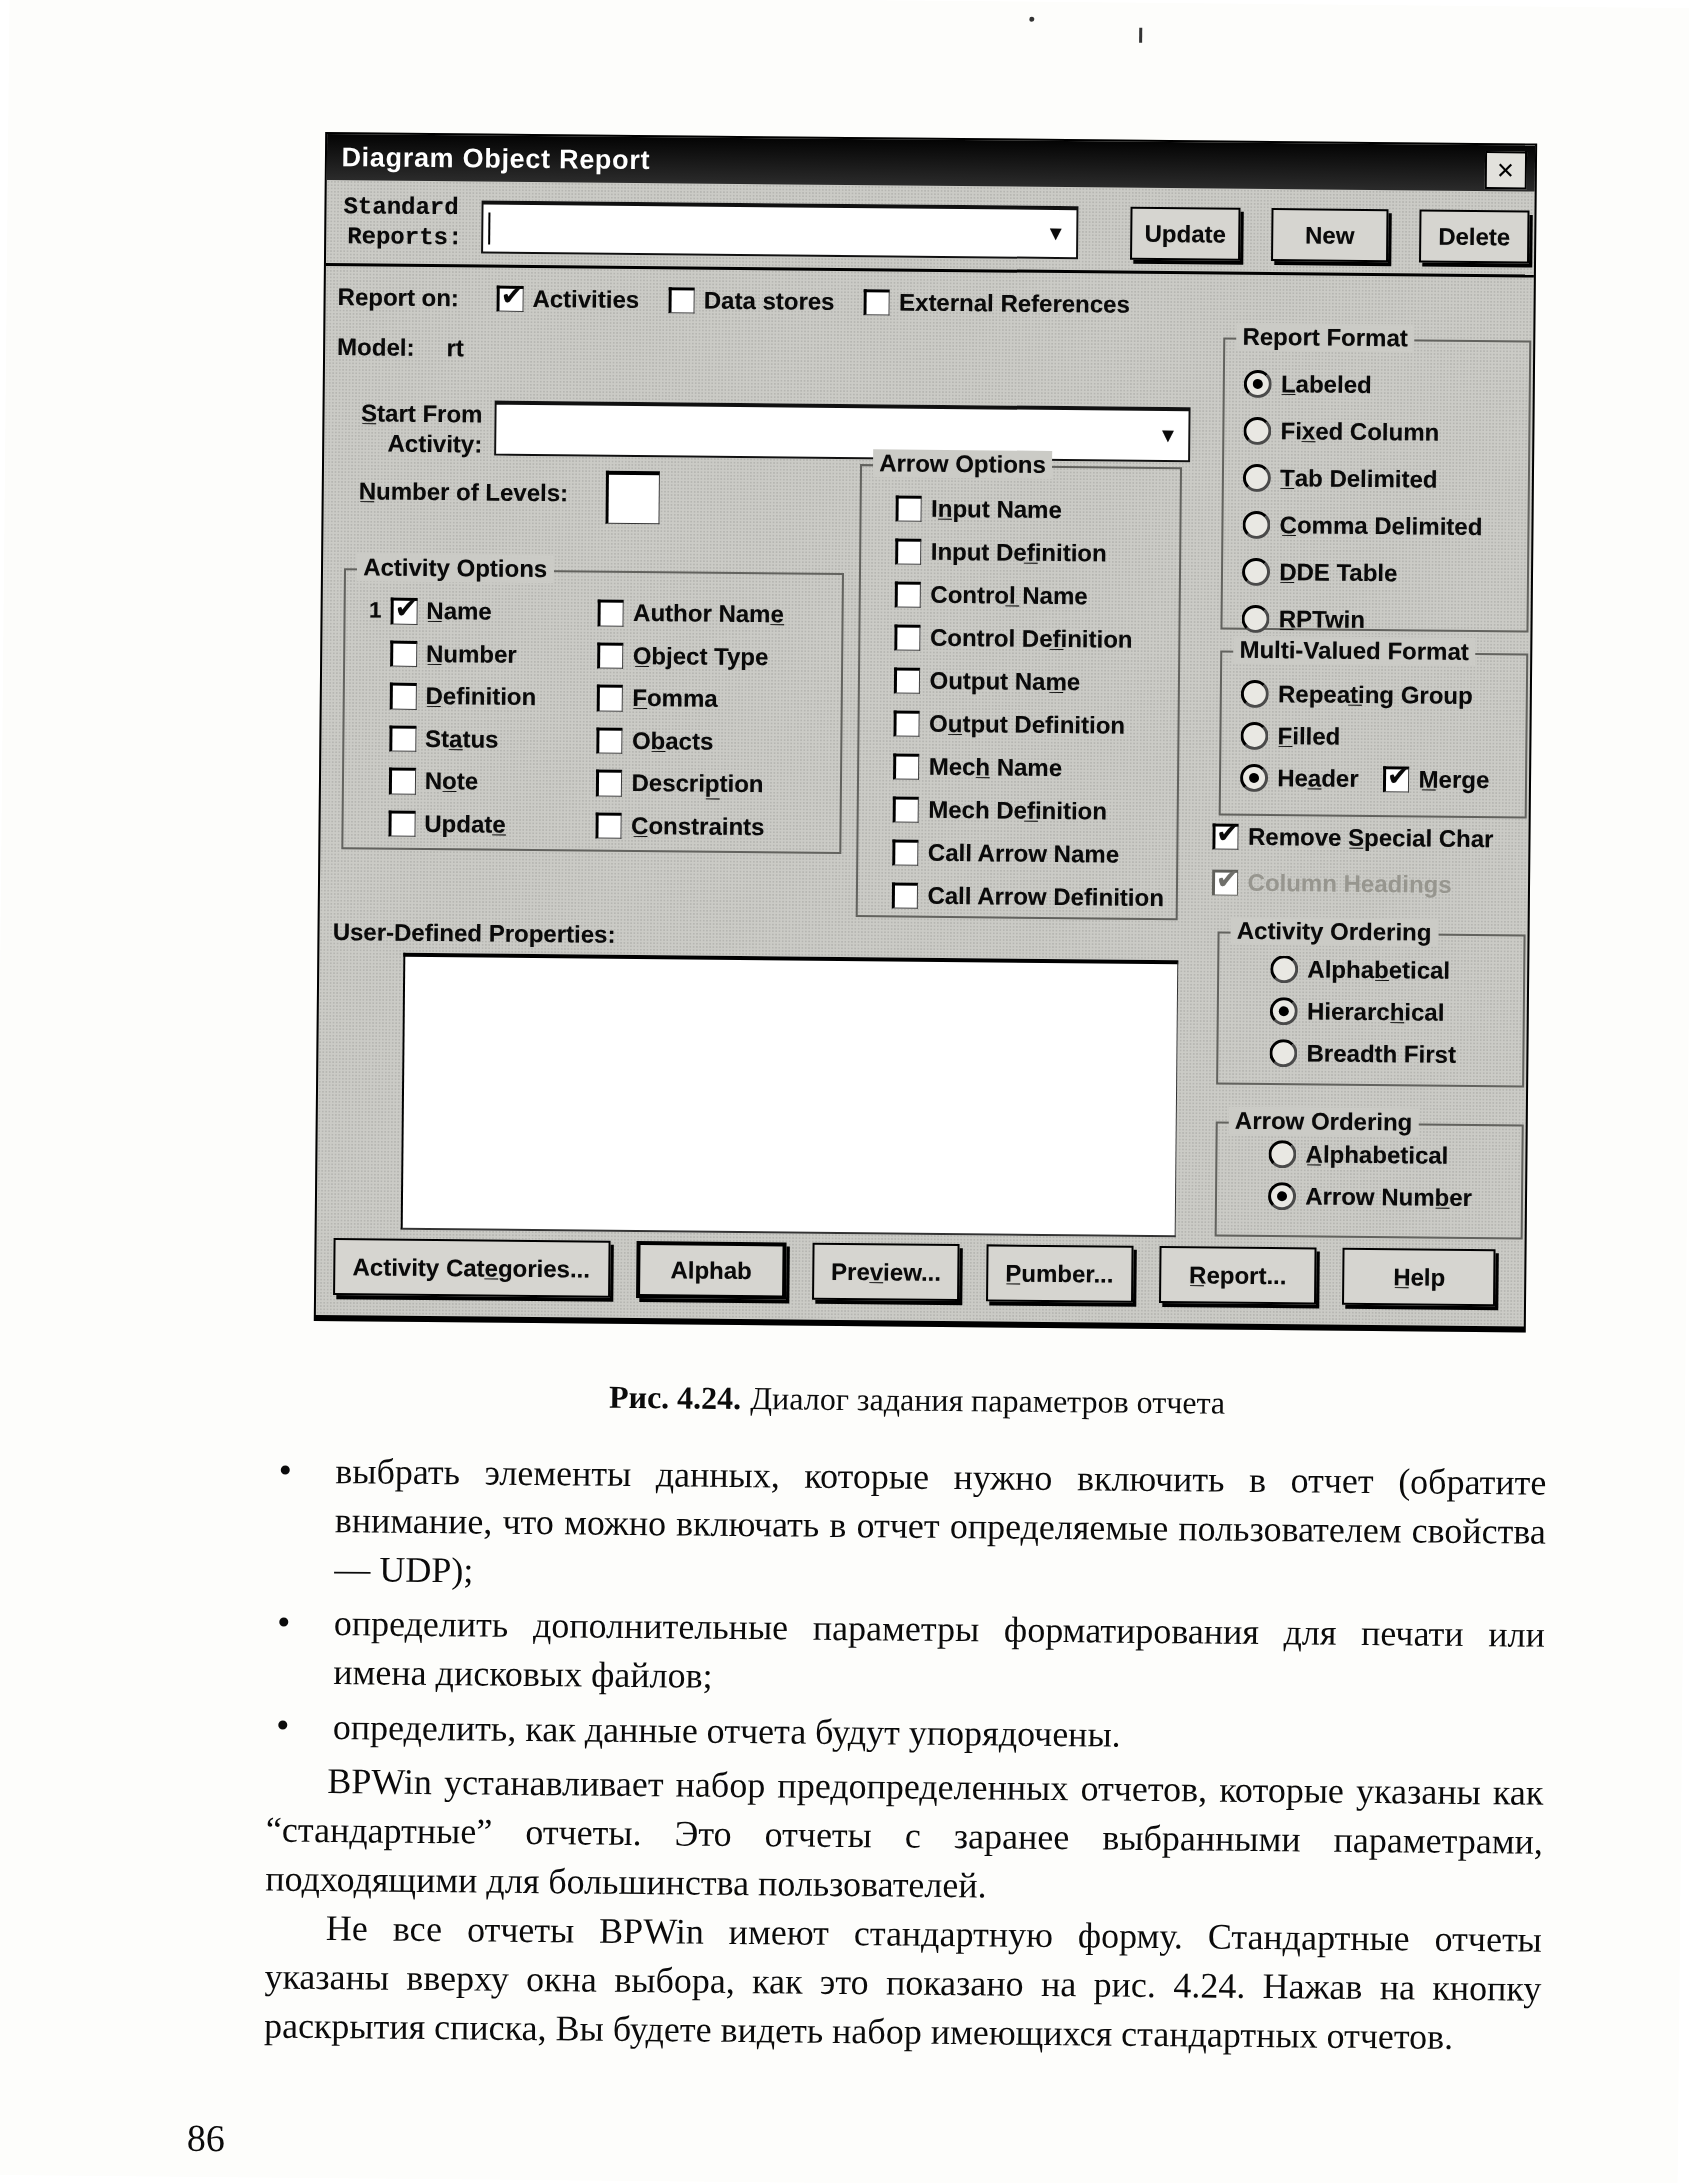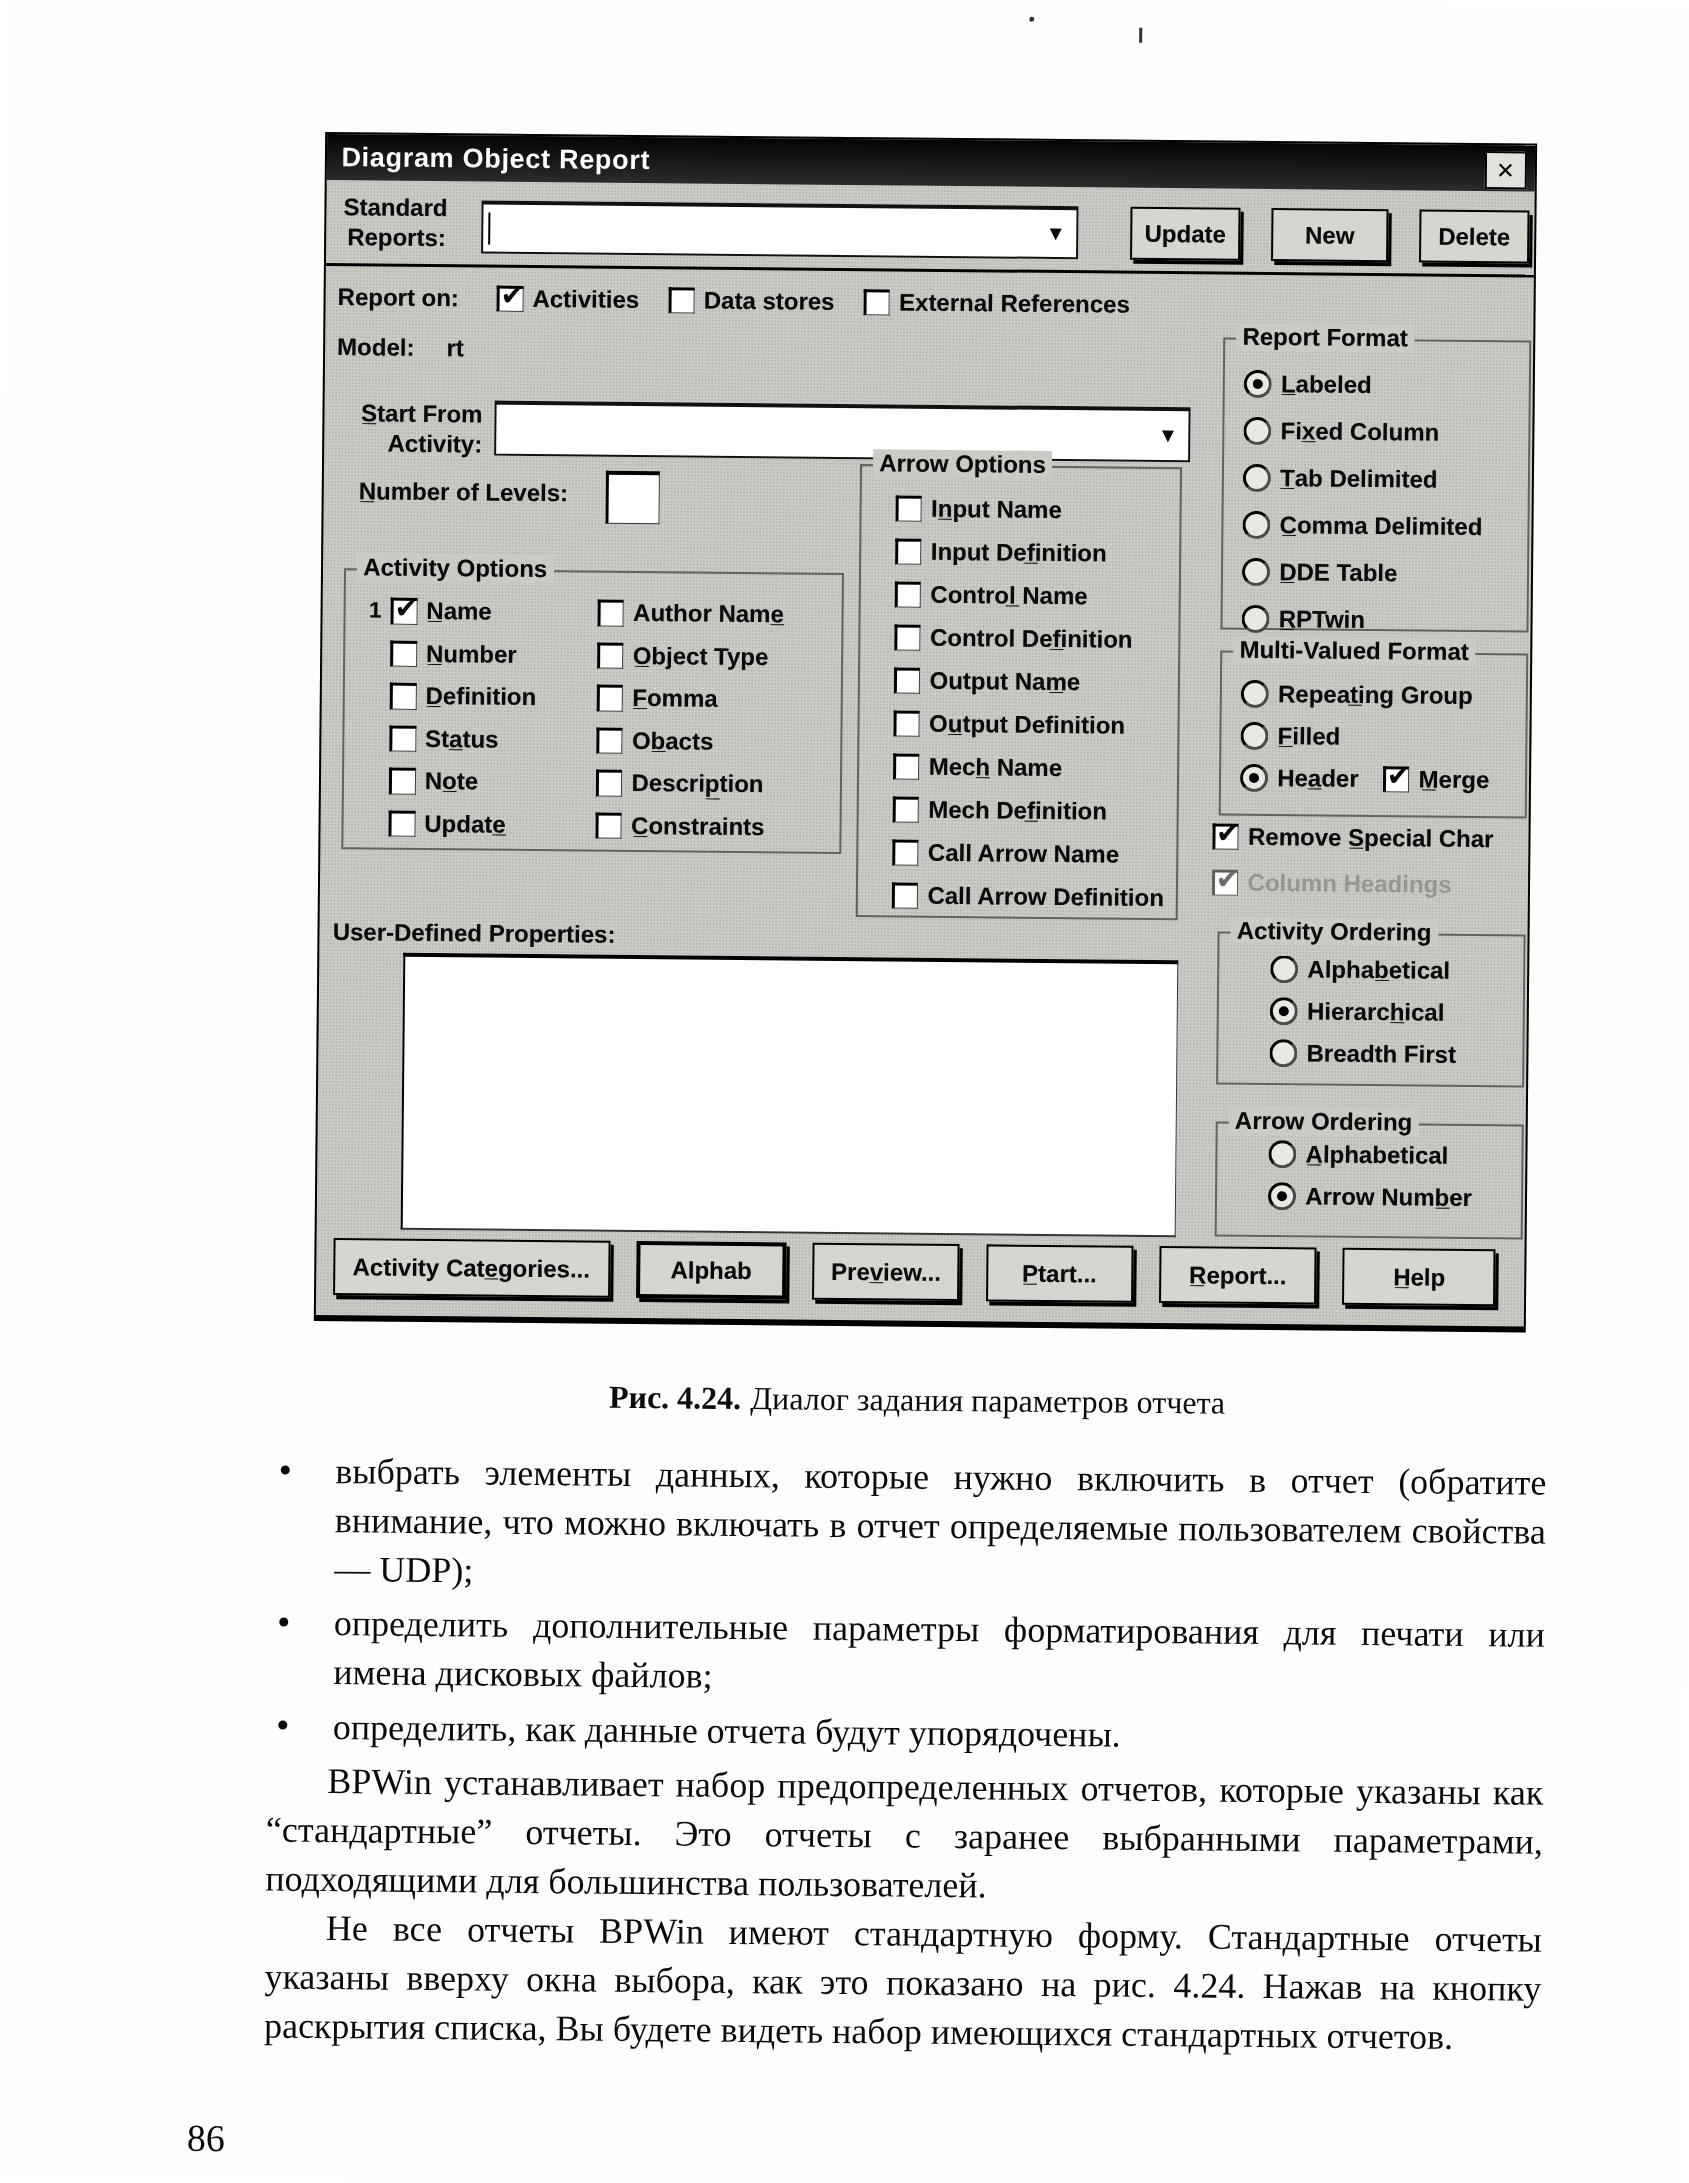--- a/index.html
+++ b/index.html
@@ -35,21 +35,21 @@
   .field{background:#fff;border-top:4px solid #000;border-left:3.3px solid #000;border-right:1.3px solid #333;border-bottom:1.3px solid #333;box-sizing:border-box;}
   .group{position:absolute;border:2px solid #62625e;}
   .gtitle{position:absolute;top:-17px;left:10.6px;background:#cbcbc6;padding:0 6.6px;font-size:24px;white-space:nowrap;}
   .vlist{display:flex;flex-direction:column;}
   .sep{position:absolute;left:0;right:0;top:129px;height:3.3px;background:#000;}
   .disabled .lbl{color:#97968f;text-shadow:none;}
   .disabled .cb{border-color:#5f5f5a;}
   .disabled .mark{color:#6f6f6a;}
 
   
-  .sr-label{position:absolute;left:17px;top:58px;font-size:24px;line-height:30px;}
+  .sr-label{position:absolute;left:17px;top:58px;font-size:24px;line-height:30px;font-family:Liberation Mono, monospace;}
   .sr-combo{left:155px;top:65px;width:597px;height:53px;}
   .top-buttons{position:absolute;left:804px;top:65px;display:flex;gap:31px;}
   .top-buttons > div{width:110px;}
   .top-buttons > div:nth-of-type(2){width:117px;}
   .reporton{position:absolute;left:12px;top:149px;display:flex;align-items:center;}
   .reporton .lbl:first-child{margin-right:38px;}
   .hopts{display:flex;gap:29px;}
   .model-row{position:absolute;left:12px;top:199px;display:flex;gap:32px;}
   .sf-label{position:absolute;left:0;top:264px;width:158px;text-align:right;font-size:24px;line-height:30px;}
   .sf-combo{left:170px;top:265px;width:696px;height:55px;}
@@ -444,21 +444,21 @@
 
         <div class="btn">
           <span>Alphab</span>
         </div>
 
         <div class="btn">
           <span>Prev̲iew...</span>
         </div>
 
         <div class="btn">
-          <span>P̲tart...</span>
+          <span>P̲umber...</span>
         </div>
 
         <div class="btn">
           <span>R̲eport...</span>
         </div>
 
         <div class="btn">
           <span>H̲elp</span>
         </div>
       </div>

